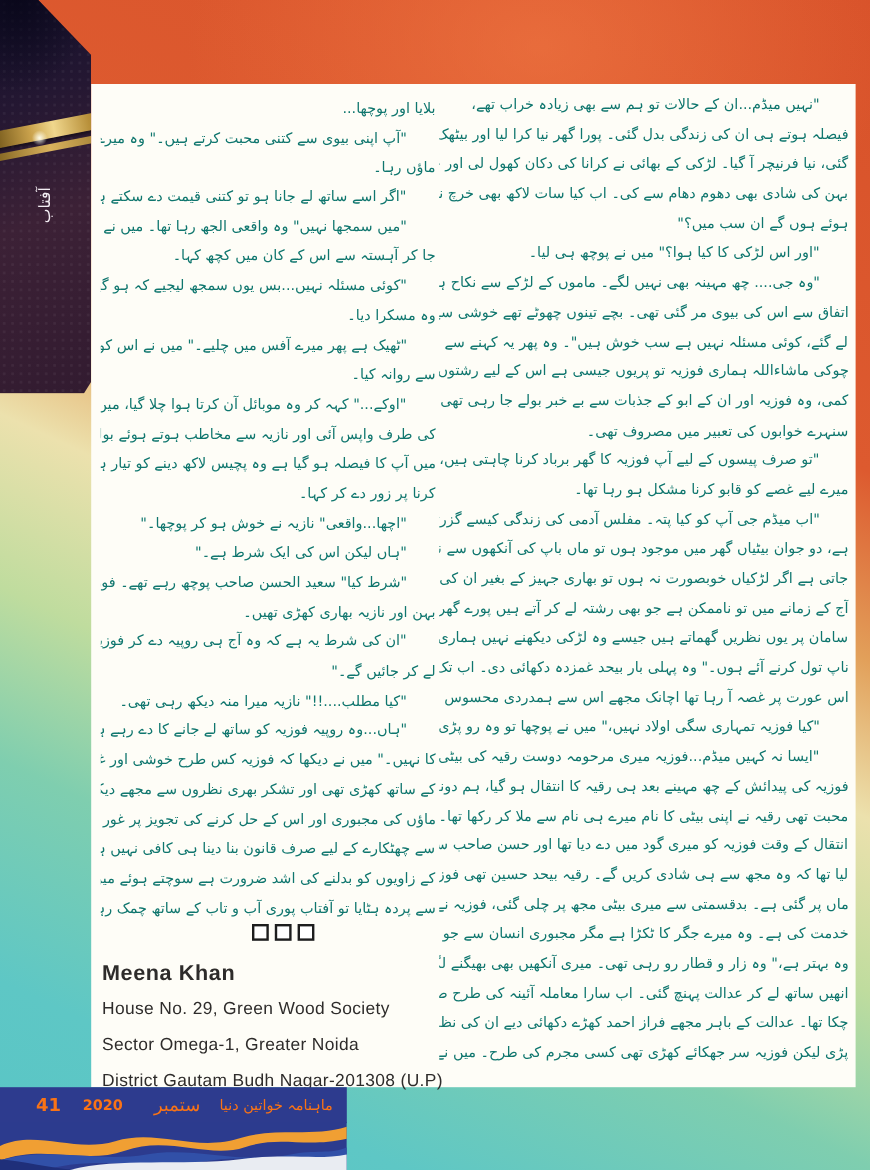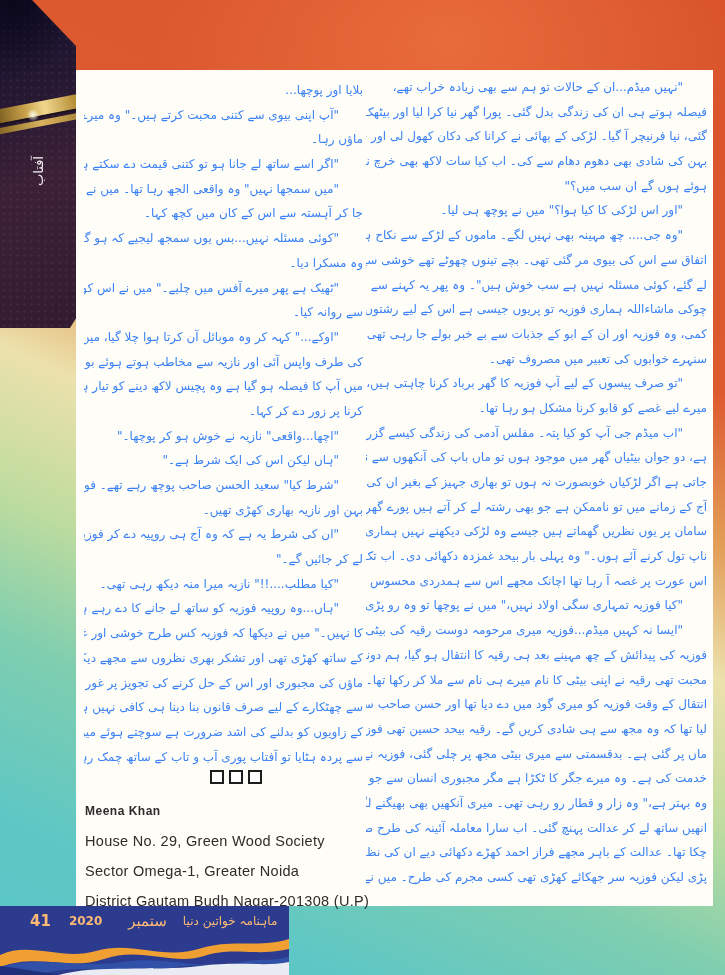--- a/index.html
+++ b/index.html
@@ -20,32 +20,32 @@
     background:linear-gradient(90deg,#6e5317,#caa24c 30%,#f0d78d 48%,#b8903a 75%,#85651f);box-shadow:0 2px 3px rgba(0,0,0,.5);}
   .ribbon2{position:absolute;left:-8px;top:119px;width:110px;height:6px;transform:rotate(-11deg);
     background:linear-gradient(90deg,#7c5e1c,#d9b25e 45%,#8f6f26);}
   .glint{position:absolute;left:26px;top:108px;width:14px;height:14px;
     background:radial-gradient(circle,rgba(255,255,240,.95),rgba(255,255,240,0) 65%);}
   .strip-caption{position:absolute;left:6px;top:136px;width:64px;height:70px;color:#f3edf3;
     font-size:13px;display:flex;align-items:center;justify-content:center;
     transform:rotate(-90deg);transform-origin:center;}
   
   .sheet{position:absolute;left:76px;top:70px;width:637px;height:836px;background:#fefdf7;}
-  .col{position:absolute;direction:rtl;text-align:right;color:#3b82f6;}
+  .col{position:absolute;direction:rtl;text-align:right;color:#0f766e;}
   .col-right{left:290px;top:5px;width:341px;}
   .col-left{left:8px;top:8px;width:279px;}
   .tline{height:24.7px;line-height:24.7px;font-size:12px;white-space:nowrap;overflow:hidden;}
   .end-marker{position:absolute;left:125px;top:700px;width:70px;display:flex;gap:5px;justify-content:center;}
   .sq{width:10px;height:10px;border:2.5px solid #1d1d1d;background:#fff;display:inline-block;}
   .address{position:absolute;left:9px;top:726px;width:320px;color:#2e2c2b;font-family:"Liberation Sans",sans-serif;}
-  .addr-name{font-size:12px;font-weight:bold;letter-spacing:.5px;height:30px;line-height:30px;}
+  .addr-name{font-size:18px;font-weight:bold;letter-spacing:.5px;height:30px;line-height:30px;}
   .addr-line{font-size:14.5px;font-weight:500;height:30px;line-height:30px;letter-spacing:.3px;}
   
   .footer-bar{position:absolute;left:0;top:906px;width:289px;height:30px;background:#2d3b8e;
-    display:flex;align-items:center;color:#fdba74;padding-left:30px;box-sizing:border-box;}
+    display:flex;align-items:center;color:#f97316;padding-left:30px;box-sizing:border-box;}
   .pg-num{font-size:15px;font-weight:bold;}
   .pg-year{font-size:12px;font-weight:bold;margin-left:18px;}
   .pg-month{font-size:15px;margin-left:26px;font-family:Liberation Serif, serif;}
   .pg-mag{font-size:12px;margin-left:16px;}
   .waves{position:absolute;left:0;top:935px;width:289px;height:40px;}
 </style>
 </head>
 <body>
 
 <div class="canvas">

